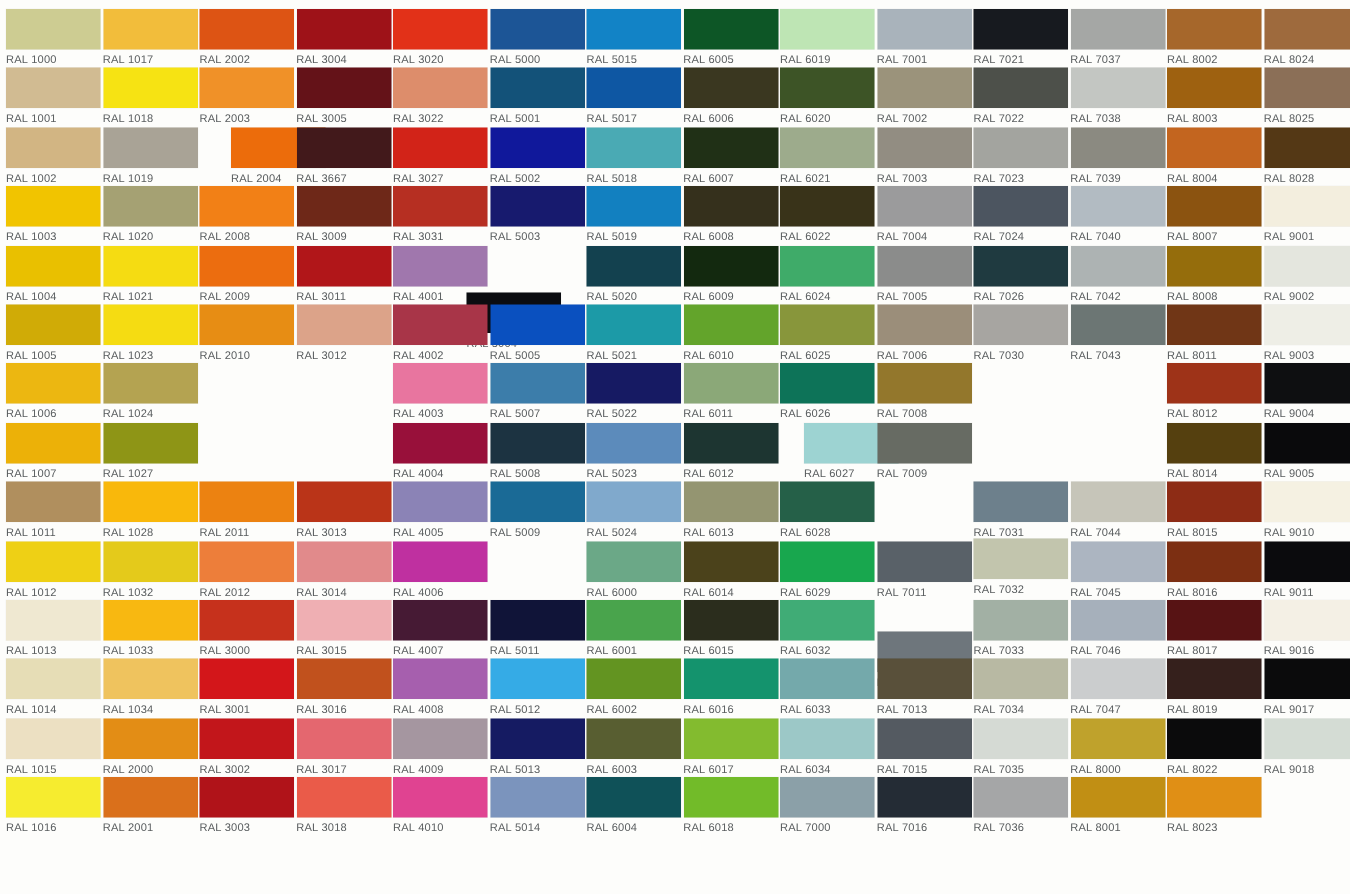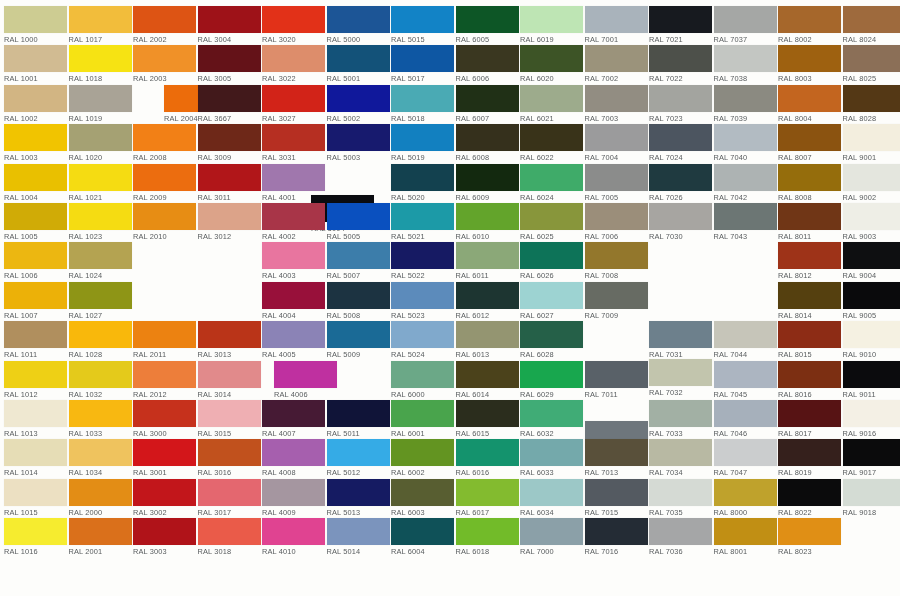--- a/index.html
+++ b/index.html
@@ -172,21 +172,21 @@
       <span class="cell-label">RAL 8025</span>
     </div>
     <div class="cell" style="left: 4px; top: 84.8px;">
       <span class="swatch" title="#d2b583" style="background: rgb(210, 181, 131);"></span>
       <span class="cell-label">RAL 1002</span>
     </div>
     <div class="cell" style="left: 68.5px; top: 84.8px;">
       <span class="swatch" title="#a9a396" style="background: rgb(169, 163, 150);"></span>
       <span class="cell-label">RAL 1019</span>
     </div>
-    <div class="cell" style="left: 150px; top: 84.8px; padding-left: 14px;">
+    <div class="cell" style="left: 140px; top: 84.8px; padding-left: 14px;">
       <span class="swatch" title="#ec6c0b" style="background: rgb(236, 108, 11);"></span>
       <span class="cell-label">RAL 2004</span>
     </div>
     <div class="cell" style="left: 197.5px; top: 84.8px;">
       <span class="swatch" title="#42191b" style="background: rgb(66, 25, 27);"></span>
       <span class="cell-label">RAL 3667</span>
     </div>
     <div class="cell" style="left: 262px; top: 84.8px;">
       <span class="swatch" title="#d22318" style="background: rgb(210, 35, 24);"></span>
       <span class="cell-label">RAL 3027</span>
@@ -476,21 +476,21 @@
       <span class="cell-label">RAL 5008</span>
     </div>
     <div class="cell" style="left: 391px; top: 281.8px;">
       <span class="swatch" title="#5c8bbb" style="background: rgb(92, 139, 187);"></span>
       <span class="cell-label">RAL 5023</span>
     </div>
     <div class="cell" style="left: 455.5px; top: 281.8px;">
       <span class="swatch" title="#1d3531" style="background: rgb(29, 53, 49);"></span>
       <span class="cell-label">RAL 6012</span>
     </div>
-    <div class="cell" style="left: 520px; top: 281.8px;">
+    <div class="cell" style="left: 536px; top: 281.8px;">
       <span class="swatch" title="#9dd3d2" style="background: rgb(157, 211, 210);"></span>
       <span class="cell-label">RAL 6027</span>
     </div>
     <div class="cell" style="left: 584.5px; top: 281.8px;">
       <span class="swatch" title="#676b63" style="background: rgb(103, 107, 99);"></span>
       <span class="cell-label">RAL 7009</span>
     </div>
     <div class="cell empty" style="left: 649px; top: 281.8px;">
       <span class="swatch" title=""></span>
       <span class="cell-label"></span>
@@ -568,21 +568,21 @@
       <span class="cell-label">RAL 1032</span>
     </div>
     <div class="cell" style="left: 133px; top: 360.6px;">
       <span class="swatch" title="#ed7e3a" style="background: rgb(237, 126, 58);"></span>
       <span class="cell-label">RAL 2012</span>
     </div>
     <div class="cell" style="left: 197.5px; top: 360.6px;">
       <span class="swatch" title="#e18a8b" style="background: rgb(225, 138, 139);"></span>
       <span class="cell-label">RAL 3014</span>
     </div>
-    <div class="cell" style="left: 262px; top: 360.6px; padding-left: 12px;">
+    <div class="cell" style="left: 262px; top: 360.6px;">
       <span class="swatch" title="#bf30a0" style="background: rgb(191, 48, 160);"></span>
       <span class="cell-label">RAL 4006</span>
     </div>
     <div class="cell" style="left: 391px; top: 360.6px;">
       <span class="swatch" title="#6ba887" style="background: rgb(107, 168, 135);"></span>
       <span class="cell-label">RAL 6000</span>
     </div>
     <div class="cell" style="left: 455.5px; top: 360.6px;">
       <span class="swatch" title="#4b421b" style="background: rgb(75, 66, 27);"></span>
       <span class="cell-label">RAL 6014</span>

